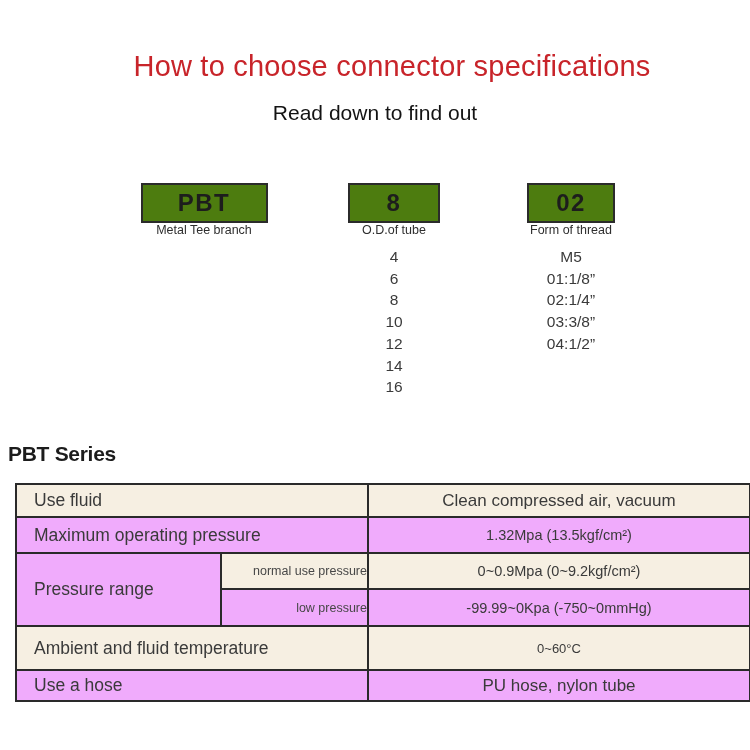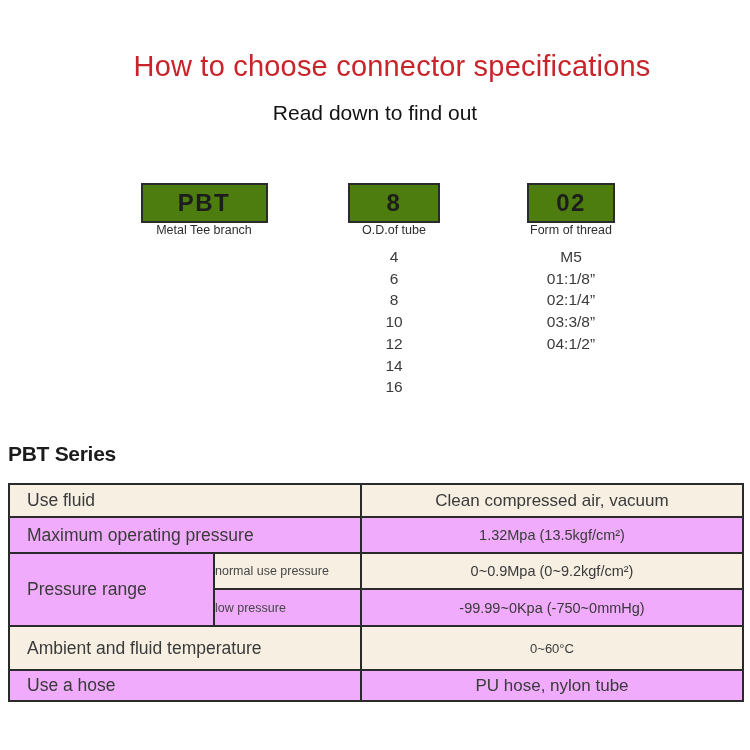--- a/index.html
+++ b/index.html
@@ -53,40 +53,40 @@
     font-size: 15.5px; line-height: 21.7px; color: #3a3a3a;
   }
 
   .series-heading {
     position: absolute; top: 442px; left: 8px;
     font-size: 21px; font-weight: 700; color: #1c1c1c;
     letter-spacing: -0.3px;
   }
 
   .spec-table {
-    position: absolute; top: 483px; left: 8px;
+    position: absolute; top: 483px; left: 15px;
     width: 734px;
     border-collapse: collapse;
     table-layout: fixed;
   }
   .spec-table td {
     border: 2px solid #2a2a2a;
     padding: 0;
     vertical-align: middle;
   }
   .spec-table td.beige { background: #f6efe2; }
   .spec-table td.white { background: #f0abfc; }
   td.row-label {
     font-size: 17.5px; color: #3a3a3a;
     padding-left: 17px;
     text-align: left;
   }
   td.sub-label {
     font-size: 12.5px; color: #474747;
-    text-align: left;
+    text-align: right;
   }
   td.cell-value {
     text-align: center;
     color: #3a3a3a;
   }
   .val-lg { font-size: 17px; }
   .val-md { font-size: 14.5px; }
   .val-sm { font-size: 13px; }
 </style>
 </head>

